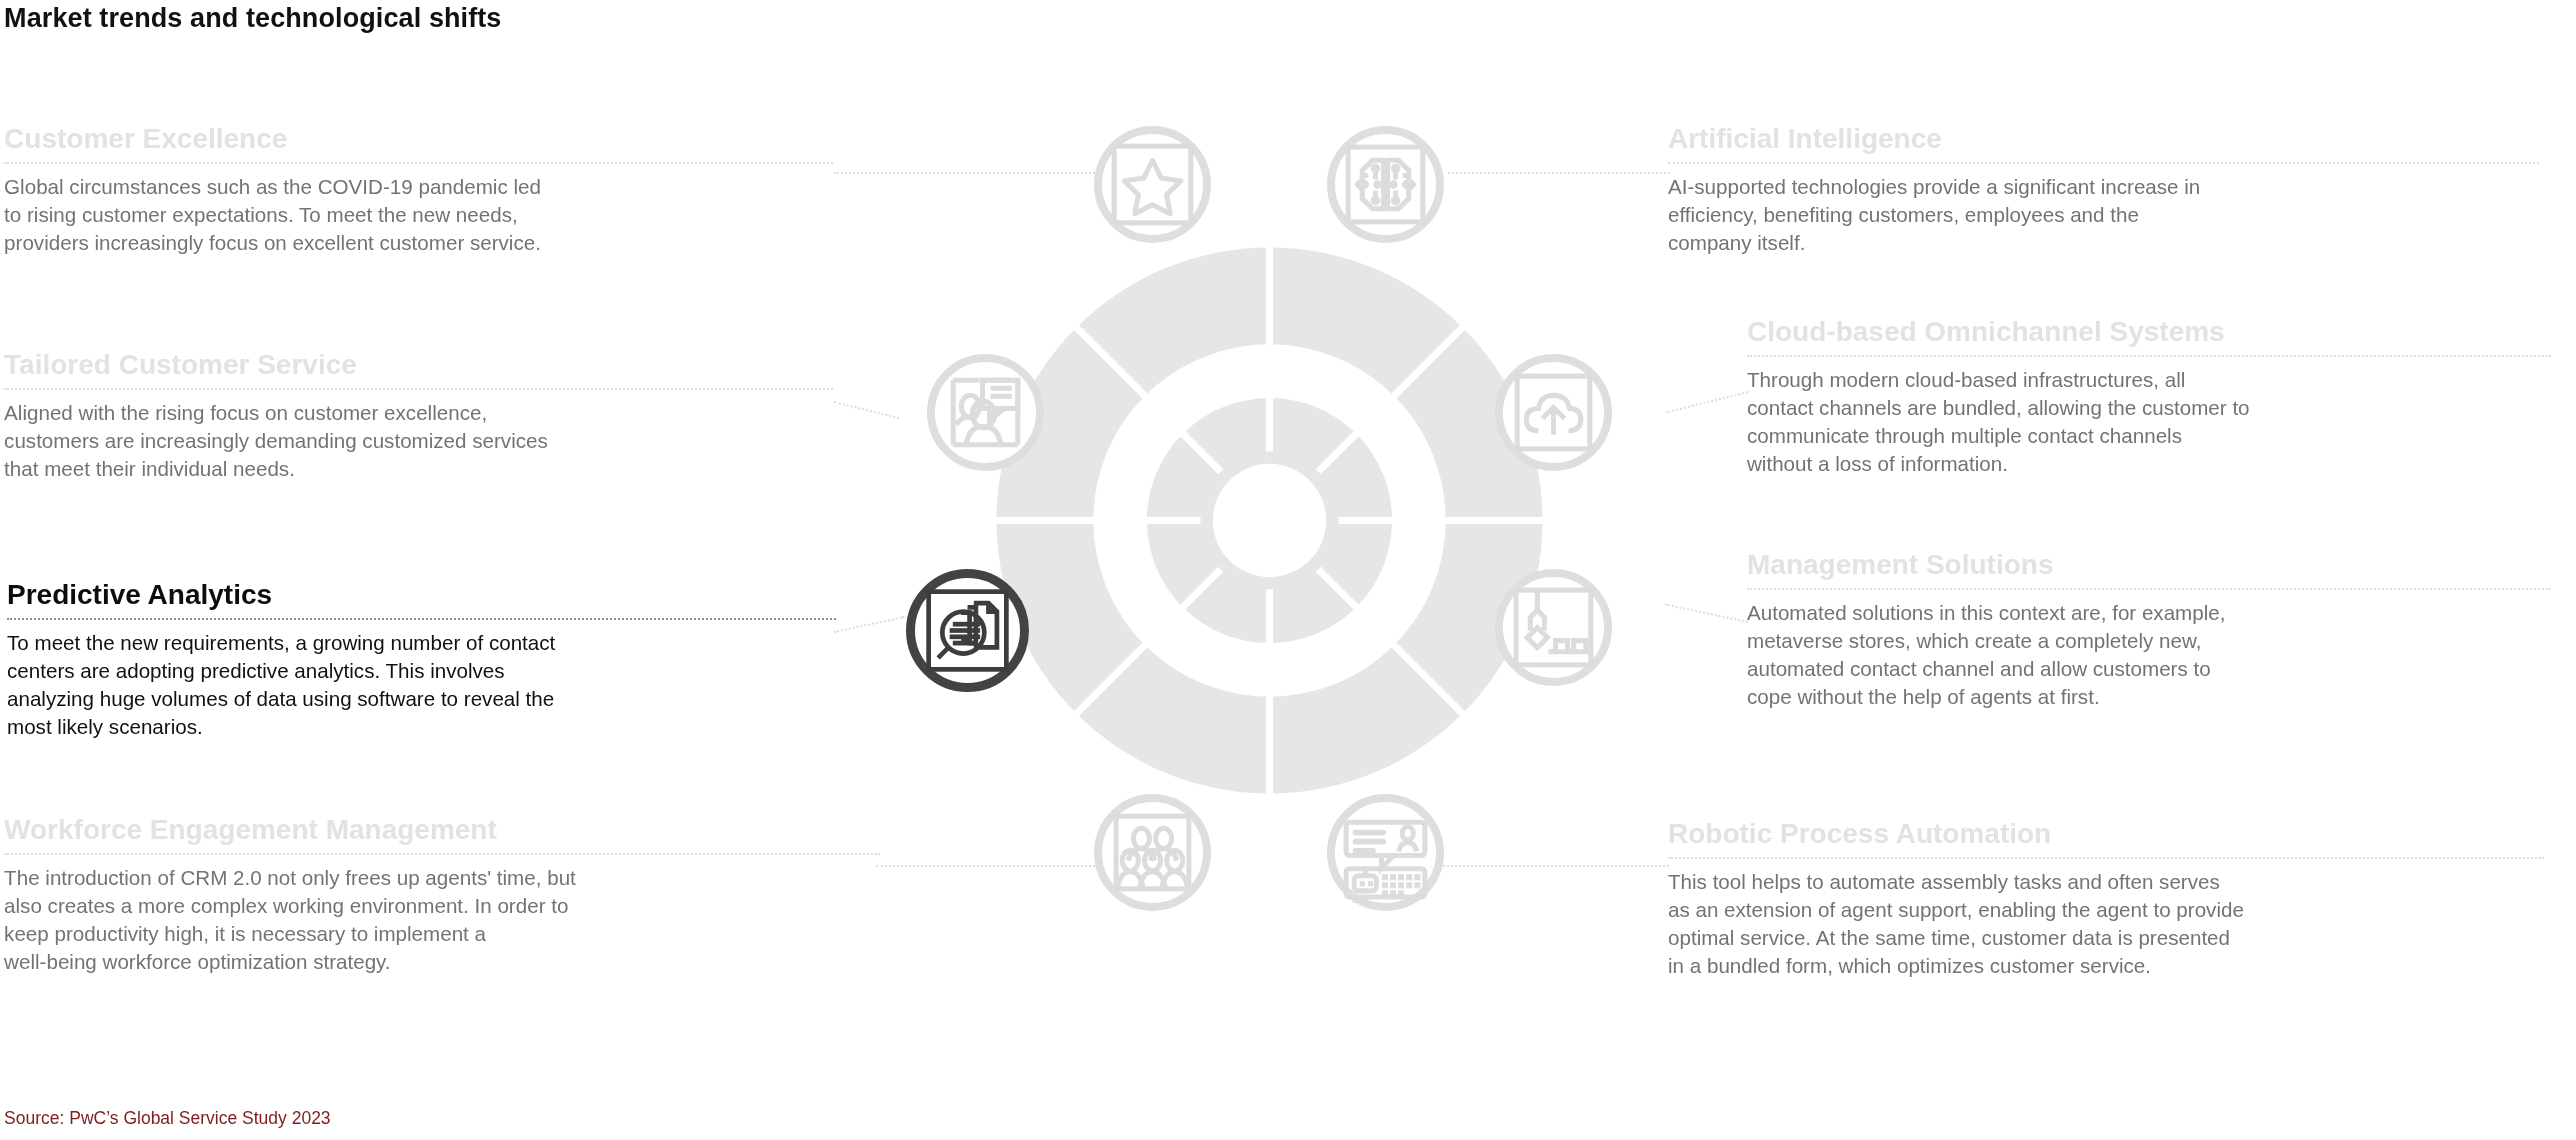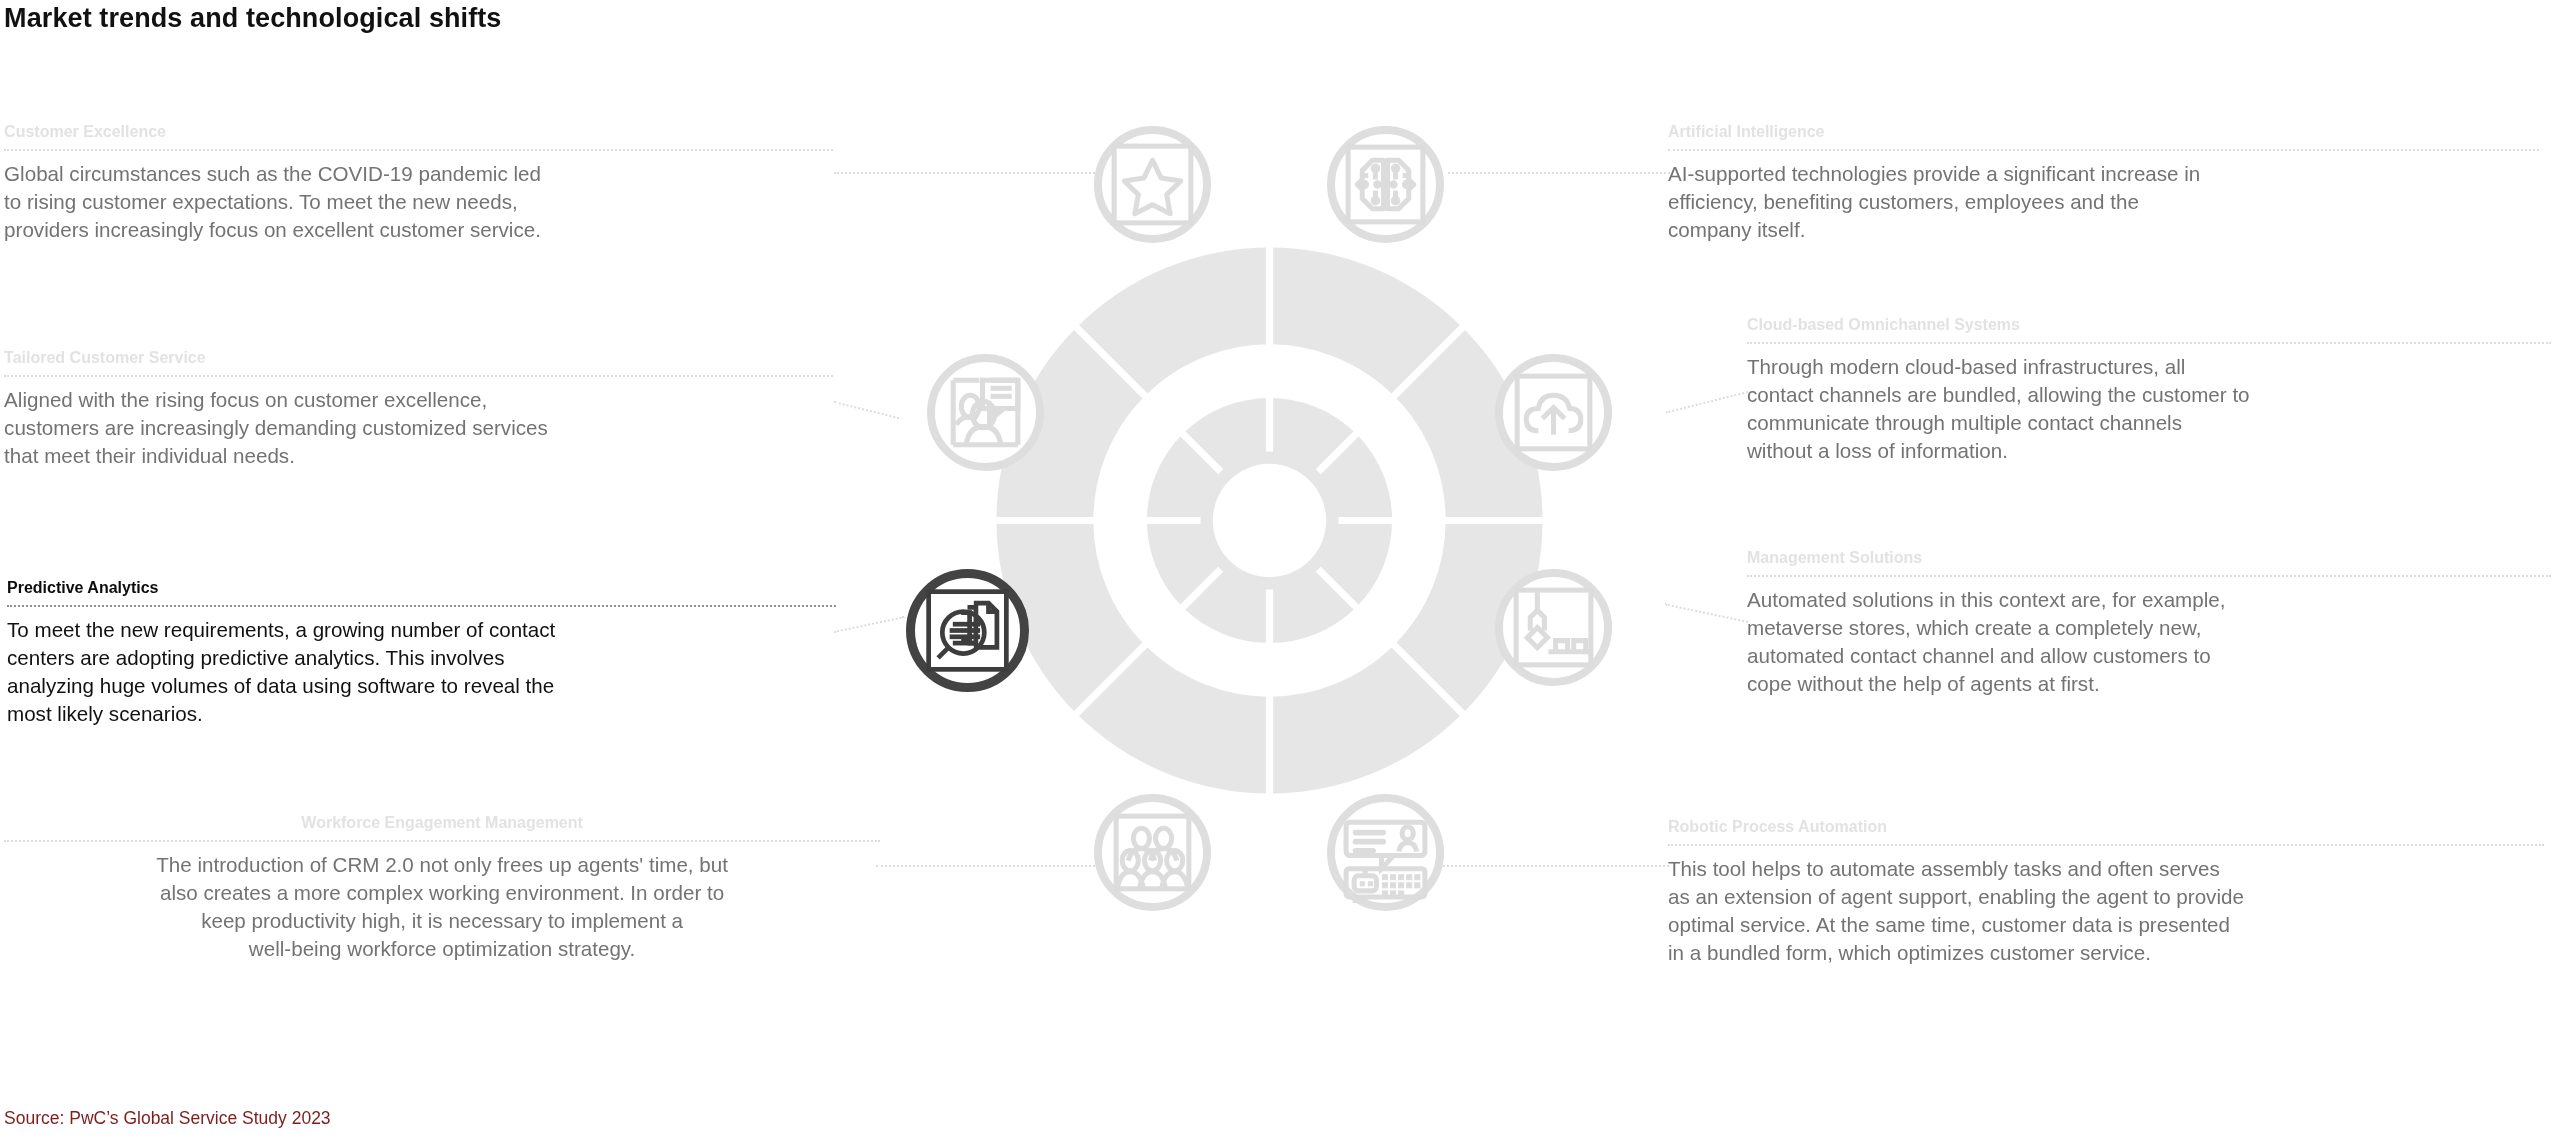--- a/index.html
+++ b/index.html
@@ -42,21 +42,21 @@
     color: #7f1d1d;
     white-space: nowrap;
   }
 
   
   .info-block {
     position: absolute;
     box-sizing: border-box;
   }
   .block-heading {
-    font-size: 16px;
+    font-size: 28px;
     font-weight: bold;
     color: #e2e2e2;
     line-height: 1.05;
     margin: 0 0 8.2px 0;
     white-space: nowrap;
   }
   .block-rule {
     height: 0;
     border-top: 2.1px dotted #dcdcdc;
     margin: 0 0 9.3px 0;
@@ -70,21 +70,21 @@
   }
   
   .info-block.is-active .block-heading { color: #0d0d0d; }
   .info-block.is-active .block-body    { color: #111111; }
   .info-block.is-active .block-rule    { border-top-color: #8f8f8f; }
 
   
   #block-customer-excellence { left: 4.1px;  top: 124px;  width: 829px; }
   #block-tailored-service    { left: 4.1px;  top: 350px;  width: 829px; }
   #block-predictive          { left: 7px;  top: 580px; width: 829px; }
-  #block-workforce           { left: 4.1px;  top: 815px; width: 876px; text-align: center; }
+  #block-workforce           { left: 4.1px;  top: 815px; width: 876px; }
 
   
   #block-artificial-intelligence { left: 1668px; top: 124px;  width: 871px; }
   #block-cloud-omnichannel       { left: 1747px; top: 317px;  width: 804px; }
   #block-automated-solutions     { left: 1747px; top: 550px; width: 804px; }
   #block-robotic-process         { left: 1668px; top: 819px; width: 876px; }
 
   
   .leader {
     position: absolute;

